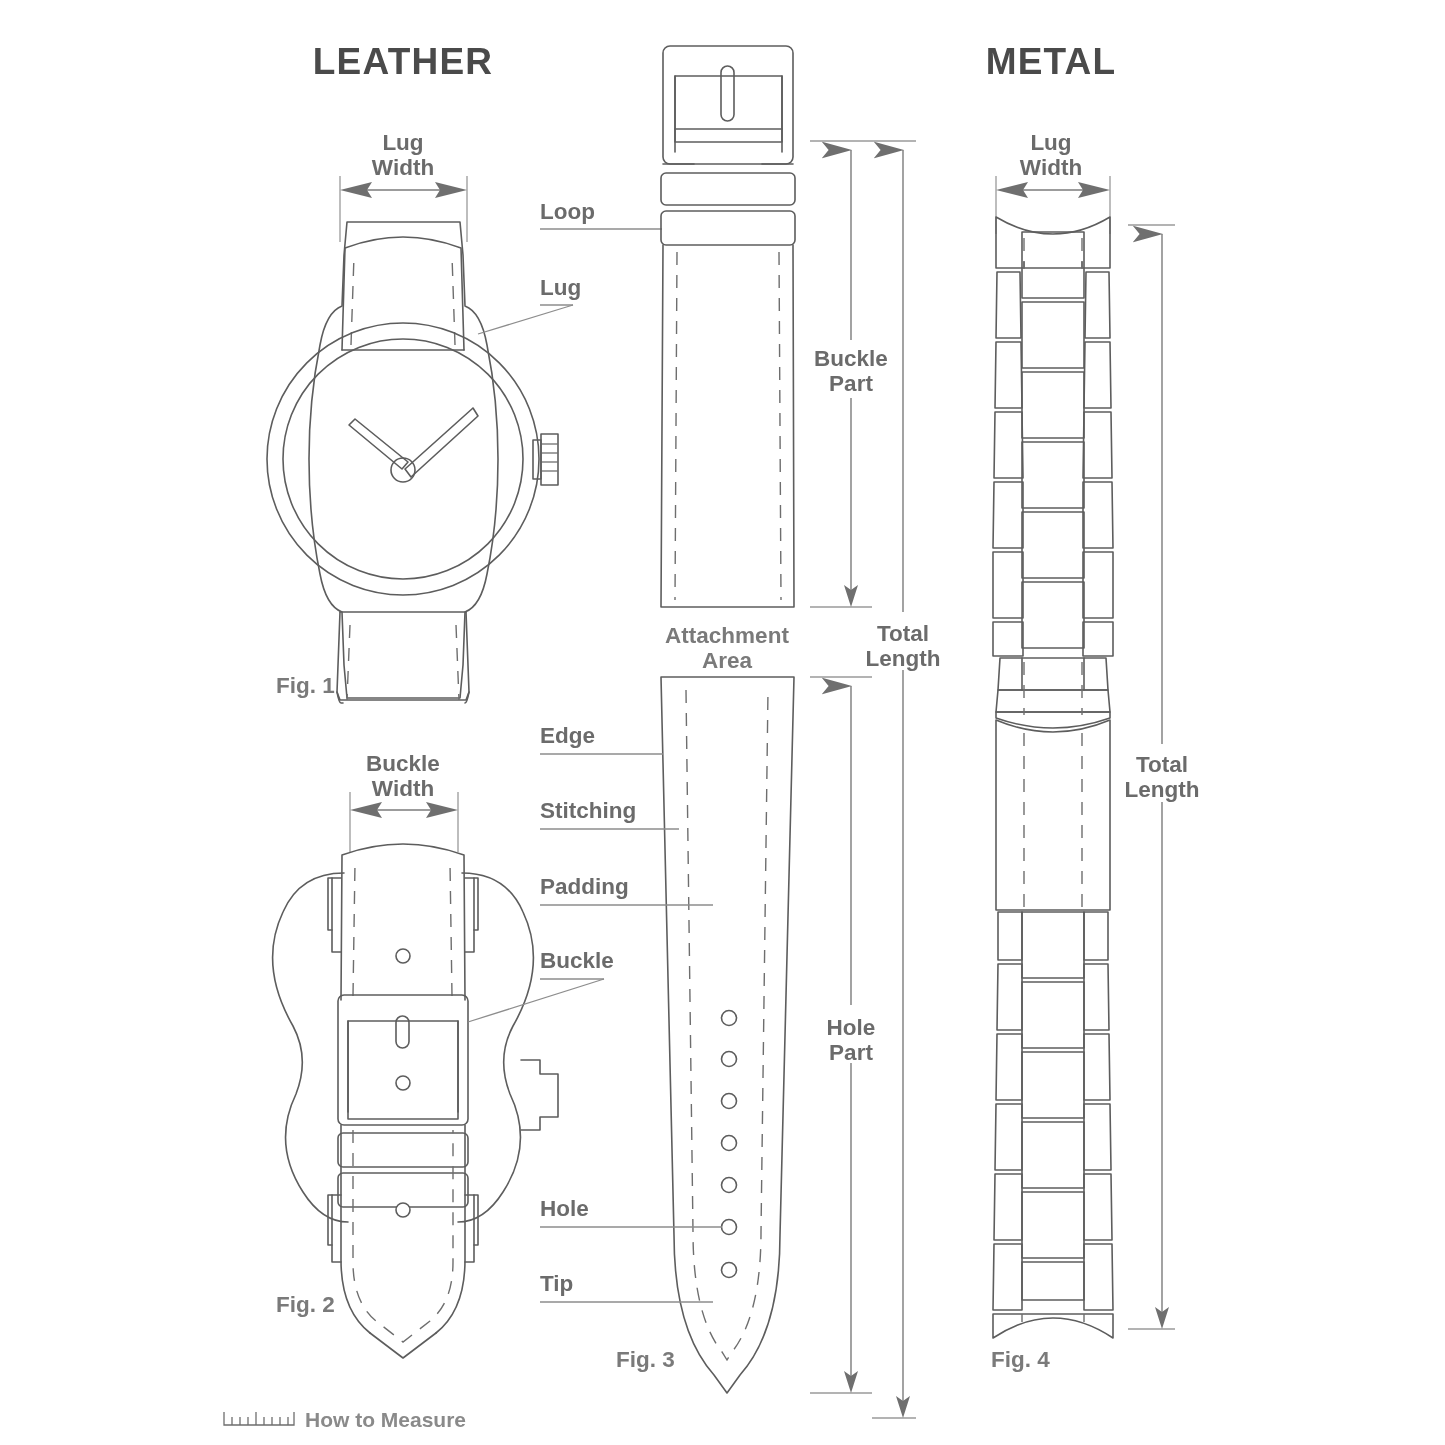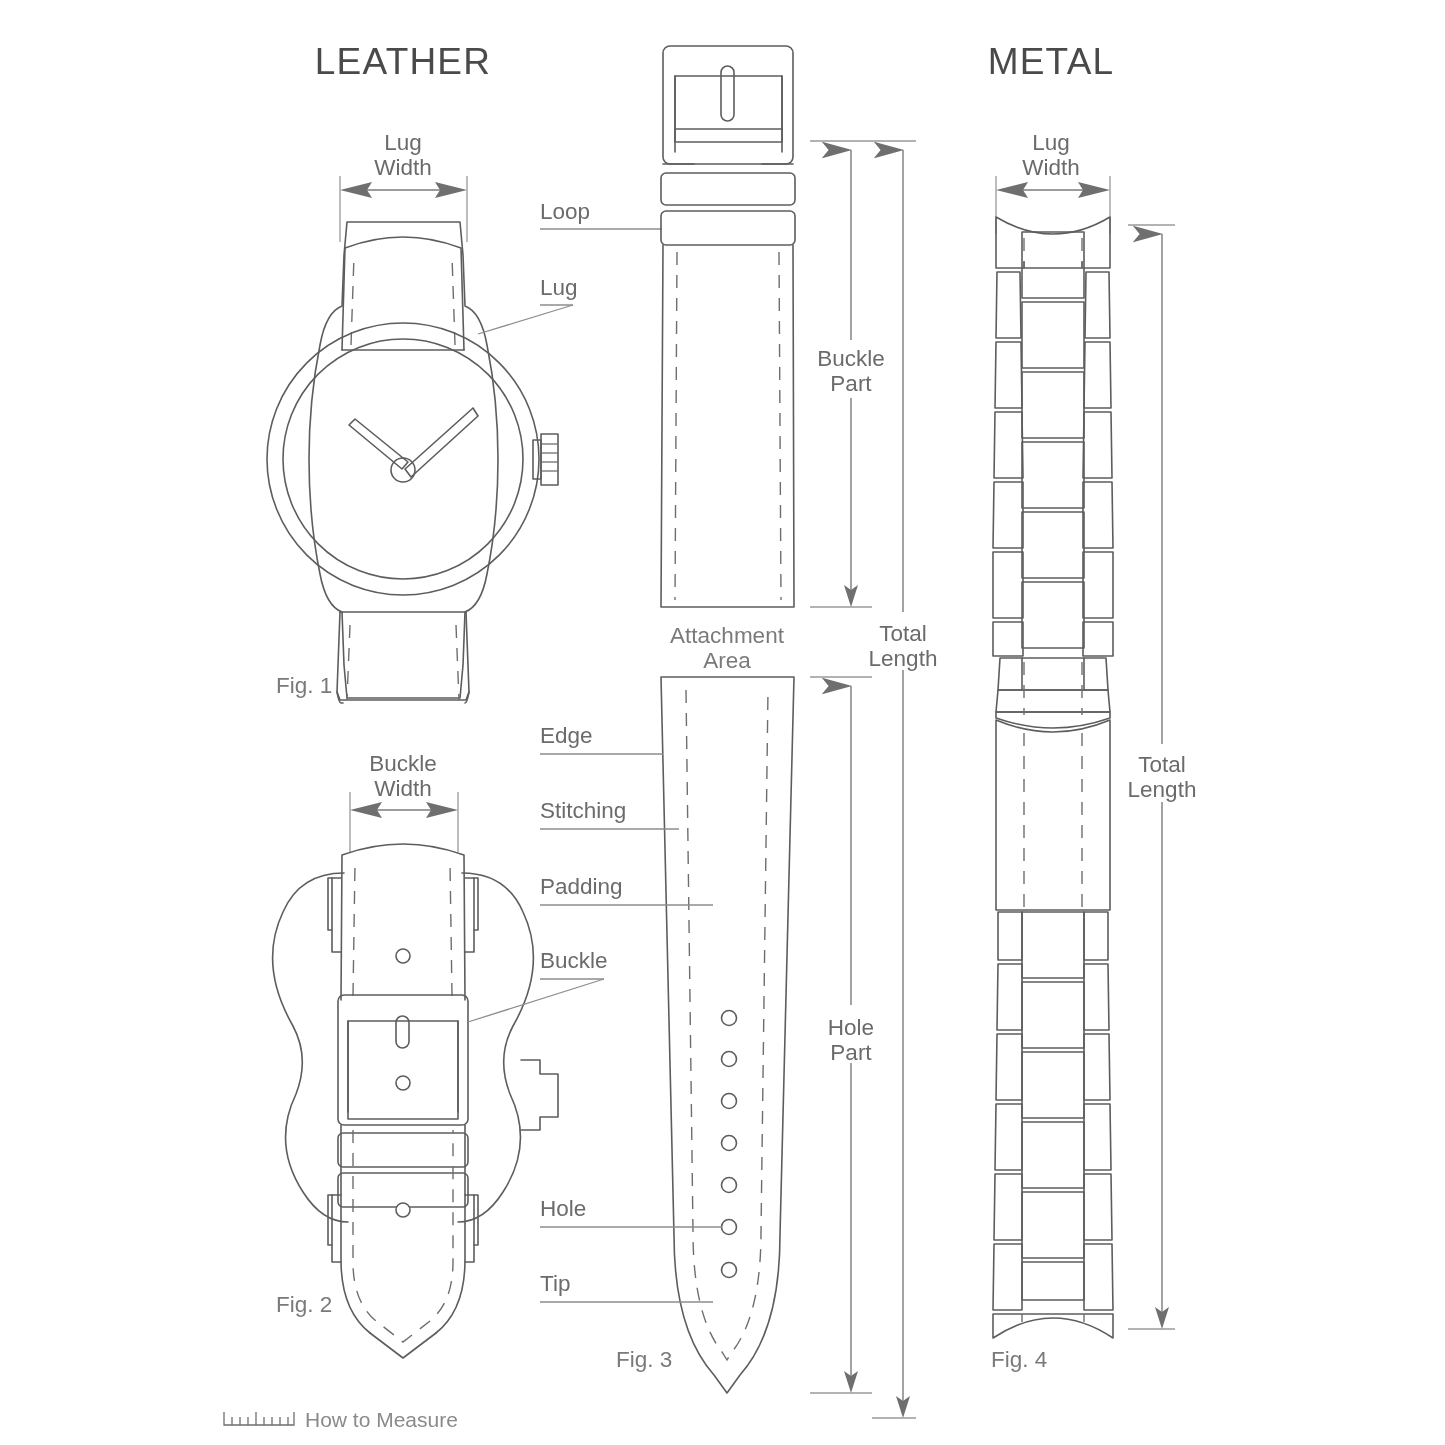--- a/index.html
+++ b/index.html
@@ -1,17 +1,17 @@
 <!DOCTYPE html>
 <html><head>
 <meta charset="utf-8">
 <style>
   html,body{margin:0;padding:0;background:#ffffff;}
   body{width:1445px;height:1445px;font-family:"Liberation Sans",sans-serif;position:relative;overflow:hidden;}
-  #root{position:absolute;inset:0;}
+  #root{position:absolute;inset:0;font-weight:bold;}
   svg{display:block;}
   .ink{fill:none;stroke:#5d5d5d;stroke-width:1.6;stroke-linejoin:round;stroke-linecap:round;}
   .ink-thin{fill:none;stroke:#6e6e6e;stroke-width:1.3;}
   .dash{fill:none;stroke:#6e6e6e;stroke-width:1.4;stroke-dasharray:13 10;}
   .dim{fill:none;stroke:#7b7b7b;stroke-width:1.4;}
   .ext{fill:none;stroke:#9a9a9a;stroke-width:1.3;}
   .lead{fill:none;stroke:#8d8d8d;stroke-width:1.3;}
   .arrow{fill:#6f6f6f;}
   .hole{fill:#ffffff;stroke:#5d5d5d;stroke-width:1.6;}
   .heading{font-size:37px;fill:#4a4a4a;letter-spacing:1.2px;}

